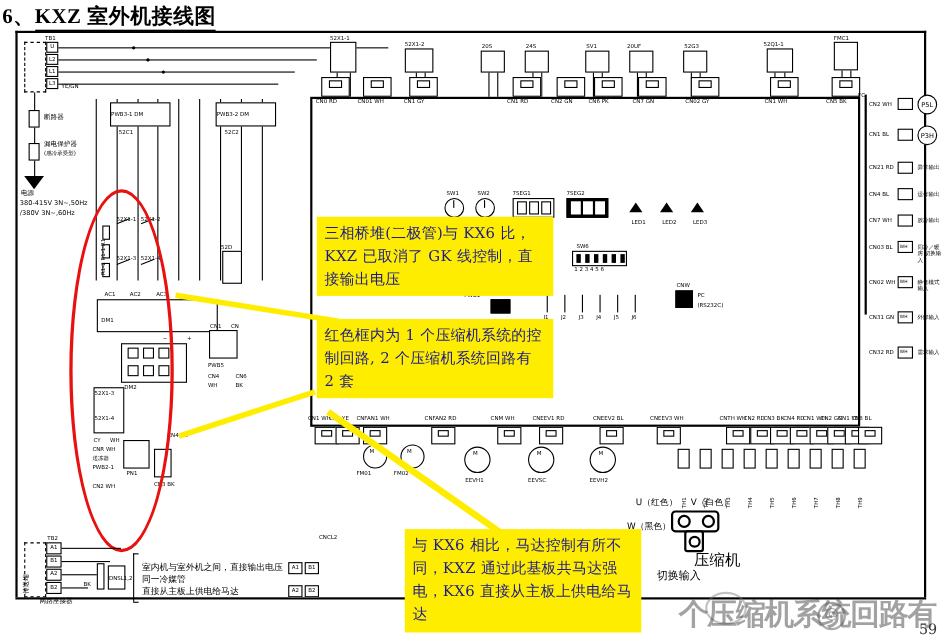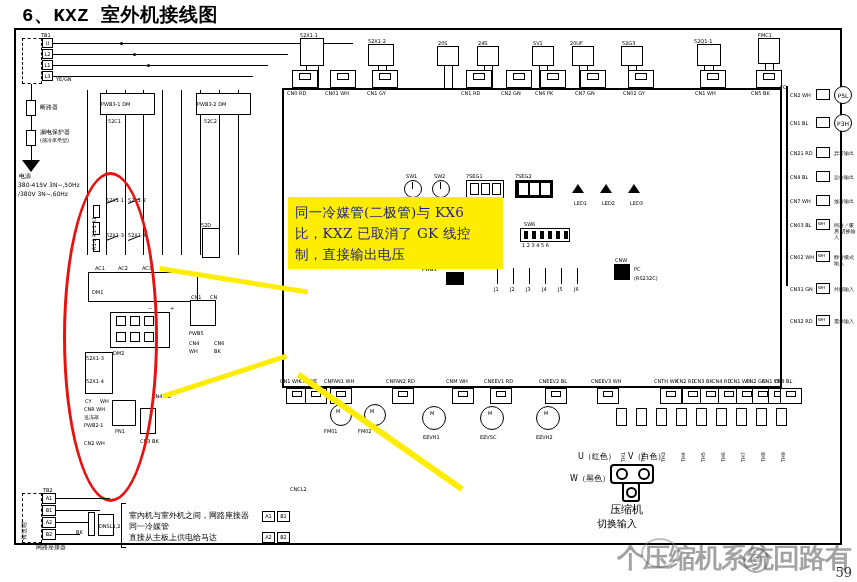--- a/index.html
+++ b/index.html
@@ -1,21 +1,21 @@
 <!DOCTYPE html>
 <html><head>
 <meta charset="utf-8">
 <style>
   html,body{margin:0;padding:0;background:#fff;}
   body{width:857px;height:582px;position:relative;overflow:hidden;
        font-family:"DejaVu Sans","Liberation Sans",sans-serif;color:#000;}
   #page{position:absolute;inset:0;}
 
   
-  .title{position:absolute;left:22px;top:2px;font-family:Liberation Mono, monospace;
+  .title{position:absolute;left:2px;top:2px;font-family:Liberation Serif, serif;
          font-weight:bold;font-size:19px;letter-spacing:.5px;}
   .title .u{border-bottom:2px solid #000;padding-bottom:1px;}
 
   
   .ln{position:absolute;background:#000;}
   .hl{height:1px;}
   .vl{width:1px;}
   .hl2{height:2px;}
   .vl2{width:2px;}
   .bx{position:absolute;border:1px solid #000;background:#fff;box-sizing:border-box;}
@@ -205,21 +205,21 @@
   <div class="ln hl" style="left:56px;top:522px;width:34px;"></div>
   <div class="ln hl" style="left:56px;top:534px;width:24px;"></div>
   <div class="bx" style="left:88px;top:512px;width:7px;height:24px;"></div>
   <div class="lbl" style="left:76px;top:529px;">BK</div>
   <div class="bx" style="left:98px;top:514px;width:16px;height:22px;"></div>
   <div class="lbl" style="left:99px;top:523px;">DNSL1,2</div>
 
   <div class="ln vl" style="left:121px;top:503px;height:44px;"></div>
   <div class="ln hl" style="left:121px;top:503px;width:5px;"></div>
   <div class="ln hl" style="left:121px;top:547px;width:5px;"></div>
-  <div class="lbl8" style="left:129px;top:511px;">室内机与室外机之间，网路座接器</div>
+  <div class="lbl8" style="left:129px;top:511px;">室内机与室外机之间，直接输出电压</div>
   <div class="lbl8" style="left:129px;top:522px;">同一冷媒管</div>
   <div class="lbl8" style="left:129px;top:533px;">直接从主板上供电给马达</div>
   <div class="term" style="left:262px;top:511px;width:13px;height:11px;">A1</div>
   <div class="term" style="left:277px;top:511px;width:13px;height:11px;">B1</div>
   <div class="term" style="left:262px;top:532px;width:13px;height:11px;">A2</div>
   <div class="term" style="left:277px;top:532px;width:13px;height:11px;">B2</div>
 
   <div id="pcb"></div>
 
   <div class="bx" style="left:300px;top:38px;width:24px;height:28px;"></div>
@@ -496,27 +496,29 @@
     </div>
 
   <div class="lbl8" style="left:578px;top:452px;">U（红色）</div>
   <div class="lbl8" style="left:628px;top:452px;">V（白色）</div>
   <div class="lbl8" style="left:570px;top:474px;">W（黑色）</div>
   <div class="bx2" style="left:610px;top:464px;width:44px;height:20px;border-radius:4px;"></div>
   <div class="circ" style="left:616px;top:468px;width:12px;height:12px;border-width:2px;"></div>
   <div class="circ" style="left:638px;top:468px;width:12px;height:12px;border-width:2px;"></div>
   <div class="bx2" style="left:622px;top:482px;width:18px;height:20px;border-radius:3px;"></div>
   <div class="circ" style="left:626px;top:487px;width:11px;height:11px;border-width:2px;"></div>
-  <div class="lbl8" style="left:610px;top:505px;font-size:11px;">压缩机</div>
+  <div class="lbl8" style="left:631px;top:505px;font-size:14px;">压缩机</div>
   <div class="lbl8" style="left:597px;top:519px;font-size:10px;">切换输入</div>
 
   <div class="leader" style="left:160px;top:266px;width:150px;height:5px;transform:rotate(9deg);"></div>
   <div class="leader" style="left:162px;top:394px;width:130px;height:5px;transform:rotate(-18deg);"></div>
   <div class="leader" style="left:300px;top:372px;width:200px;height:6px;transform:rotate(35deg);"></div>
 
-  <div class="callout" style="left:288px;top:197px;width:215px;height:72px;">同一冷媒管(二极管)与 KX6 比，KXZ 已取消了 GK 线控制，直接输出电压</div>
+  <div class="callout" style="left:288px;top:197px;width:215px;height:72px;">三相桥堆(二极管)与 KX6 比，KXZ 已取消了 GK 线控制，直接输出电压</div>
+  <div class="callout" style="left:288px;top:290px;width:215px;height:72px;">红色框内为 1 个压缩机系统的控制回路, 2 个压缩机系统回路有 2 套</div>
+  <div class="callout" style="left:368px;top:481px;width:215px;height:94px;">与 KX6 相比，马达控制有所不同，KXZ 通过此基板共马达强电，KX6 直接从主板上供电给马达</div>
 
   <div class="wm-bubble"></div>
   <div class="watermark">个压缩机系统回路有</div>
   <div class="wm-at">@</div>
   <div class="pageno">59</div>
 
 </div>
 
 </body></html>

